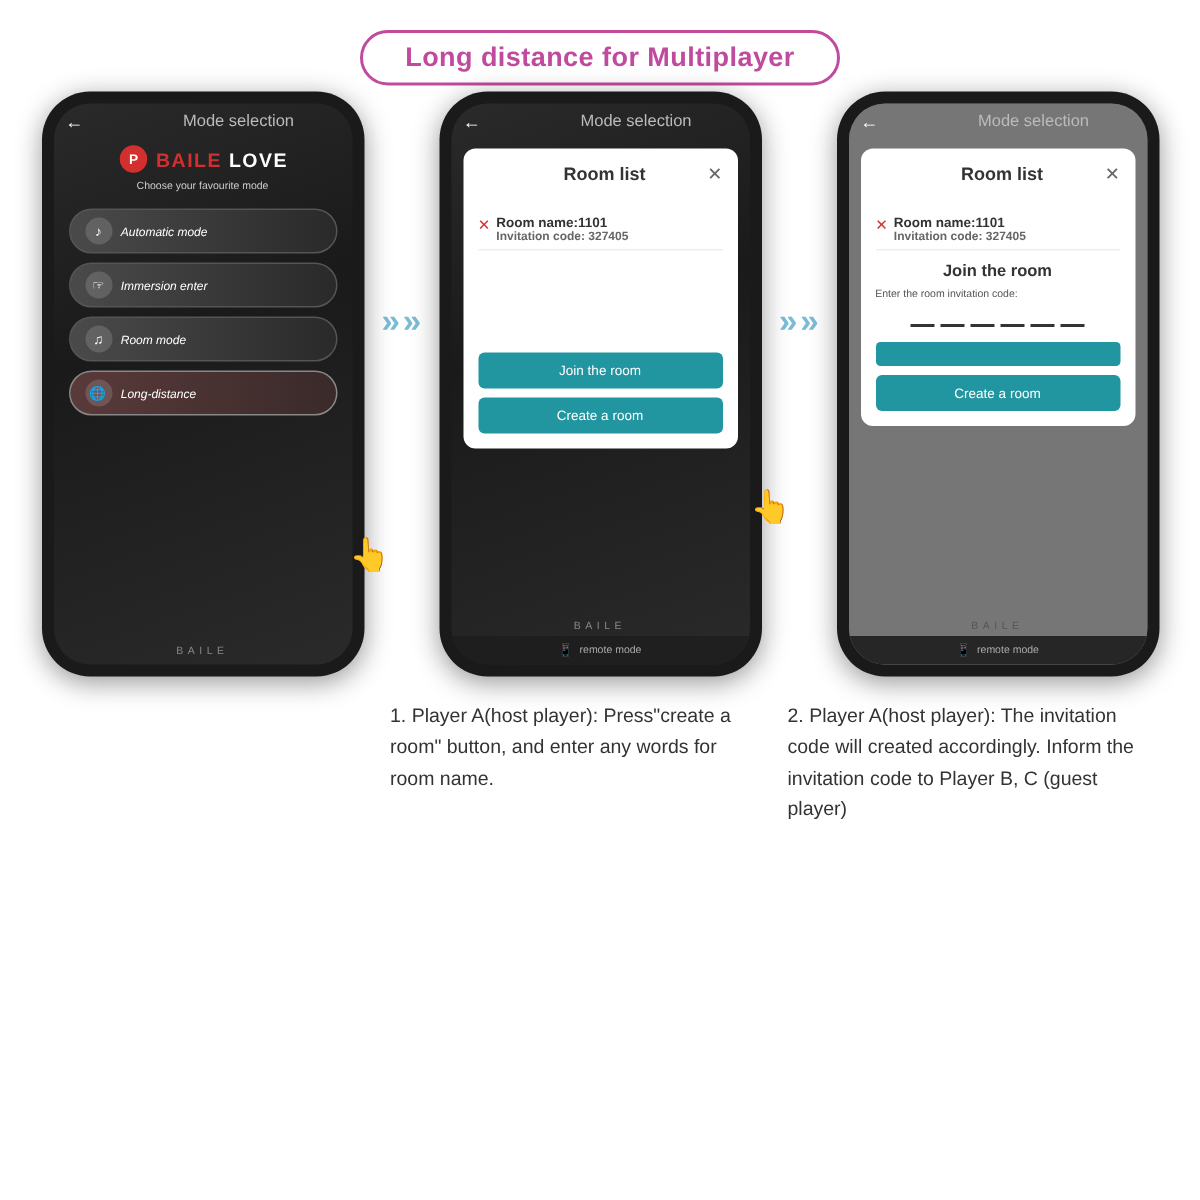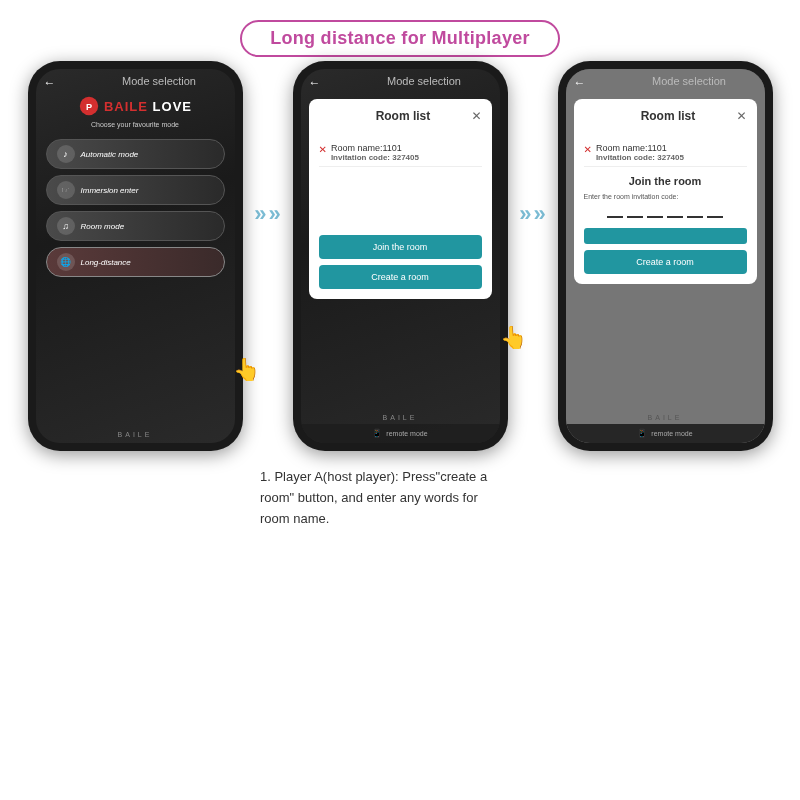--- a/index.html
+++ b/index.html
@@ -252,21 +252,21 @@
       margin-top: 1px;
     }
 
     .room-info {
       flex: 1;
     }
 
     .room-name {
       font-size: 9px;
       color: #333;
-      font-weight: normal;
+      font-weight: bold;
     }
 
     .room-code {
       font-size: 8px;
       color: #666;
       font-weight: bold;
     }
 
     .modal-spacer {
       height: 60px;
@@ -555,15 +555,18 @@
       </div>
     </div>
 
   </div>
 
   <div class="descriptions-row">
     <div class="desc-spacer"></div>
     <div class="desc-block">
       <p class="desc-text">1. Player A(host player): Press"create a room" button, and enter any words for room name.</p>
     </div>
+    <div class="desc-block">
+      <p class="desc-text">2. Player A(host player): The invitation code will created accordingly. Inform the invitation code to Player B, C (guest player)</p>
+    </div>
   </div>
 
 </div>
 
 </body></html>

